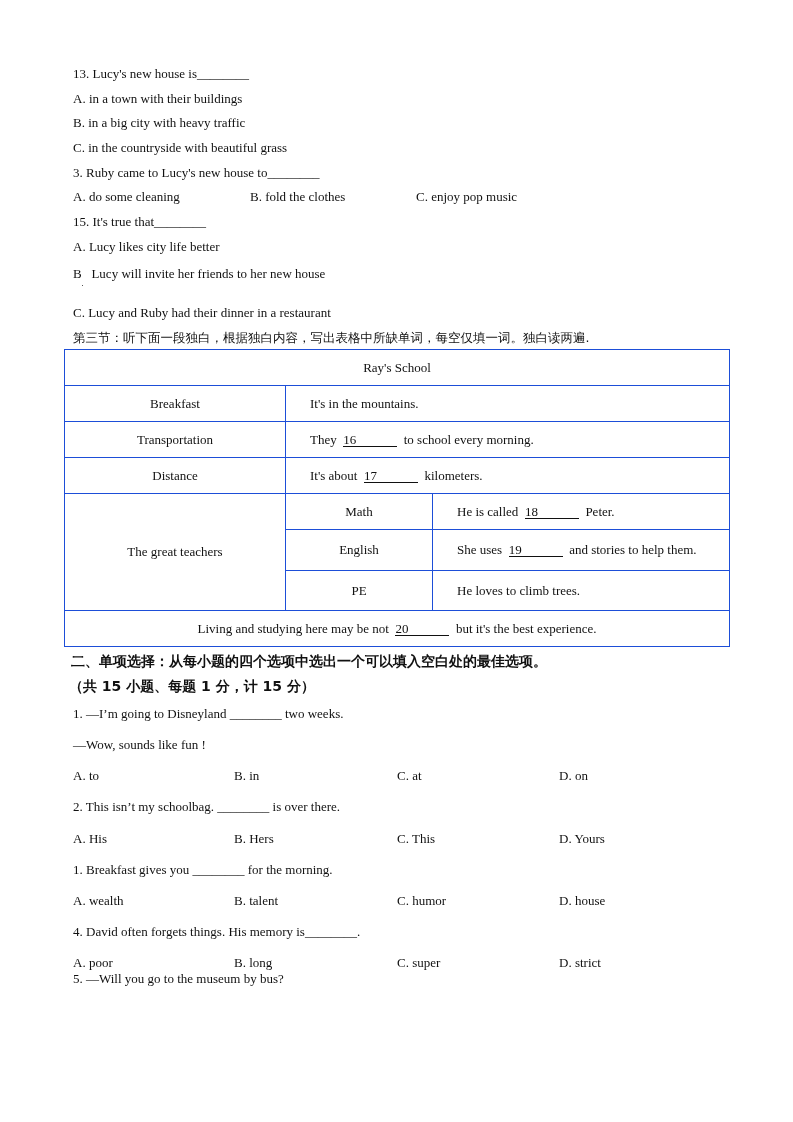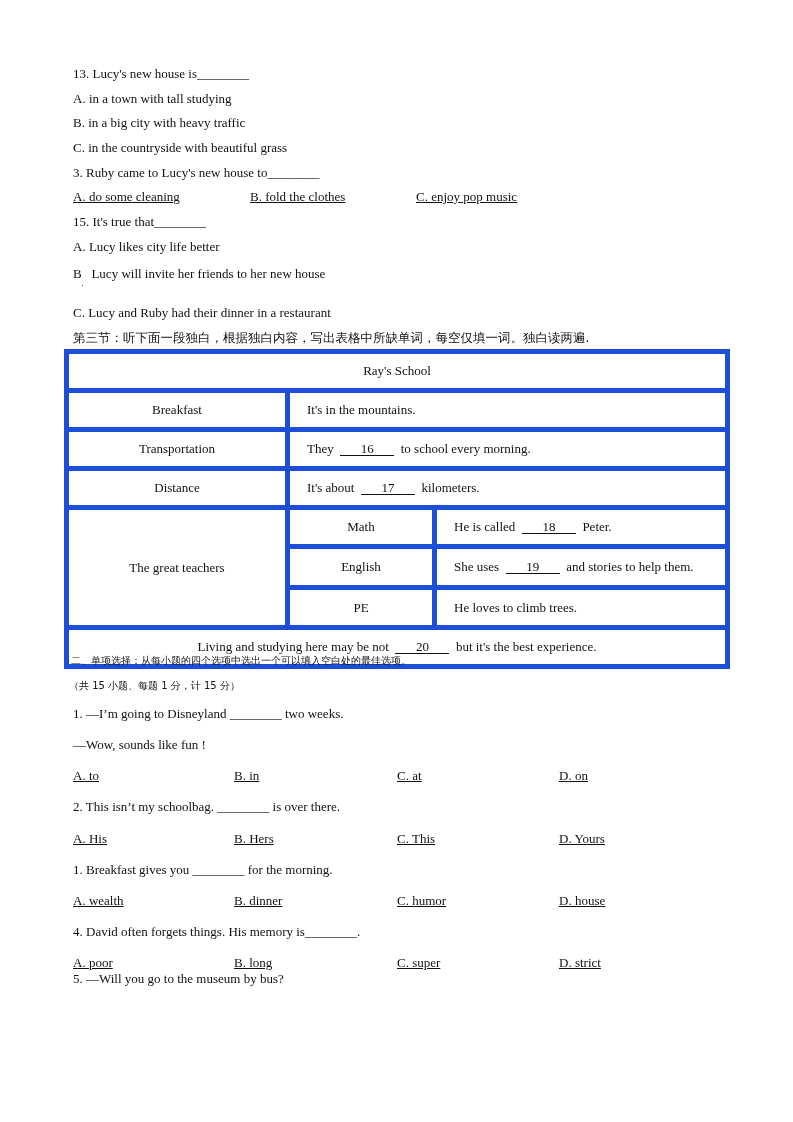--- a/index.html
+++ b/index.html
@@ -1,32 +1,32 @@
 <!DOCTYPE html>
 <html><head>
 <meta charset="utf-8">
 <style>
   html, body { margin: 0; padding: 0; background: #fff; }
   body { width: 793px; height: 1122px; position: relative; overflow: hidden;
          font-family: "Liberation Serif", "DejaVu Serif", serif; color: #111; font-size: 13px; }
   .line { position: absolute; left: 73px; white-space: nowrap; line-height: 16px; }
-  .opt { position: absolute; white-space: nowrap; line-height: 16px; text-decoration: underline; }
+  .opt { position: absolute; white-space: nowrap; line-height: 16px; }
   .cn { font-family: "DejaVu Sans", sans-serif; font-size: 12.5px; }
-  .cn-bold { font-family: "DejaVu Sans", sans-serif; font-weight: normal; font-size: 10px; }
-  .blank { display: inline-block; border-bottom: 1px solid #111; text-align: center; line-height: 13px; }
+  .cn-bold { font-family: "DejaVu Sans", sans-serif; font-weight: bold; font-size: 14px; }
+  .blank { display: inline-block; border-bottom: 1px solid #111; text-align: left; line-height: 13px; }
   table.rs { position: absolute; left: 64px; top: 349px; width: 666px; border-collapse: collapse; }
-  table.rs td { border: 5px solid #1d4ed8; padding: 0 17px; font-size: 13px; height: 34px; }
+  table.rs td { border: 1px solid #1d4ed8; padding: 0 24px; font-size: 13px; height: 34px; }
   table.rs td.c { text-align: center; }
   .dot { position: absolute; left: 82px; top: 285px; width: 1px; height: 1px; background: #555; }
 </style>
 </head>
 <body>
 
 <div class="line" style="top:66px">13. Lucy's new house is________</div>
-<div class="line" style="top:91px">A. in a town with tall studying</div>
+<div class="line" style="top:91px">A. in a town with their buildings</div>
 <div class="line" style="top:115px">B. in a big city with heavy traffic</div>
 <div class="line" style="top:140px">C. in the countryside with beautiful grass</div>
 
 <div class="line" style="top:165px">3. Ruby came to Lucy's new house to________</div>
 <div class="opt" style="top:189px; left:73px">A. do some cleaning</div>
 <div class="opt" style="top:189px; left:250px">B. fold the clothes</div>
 <div class="opt" style="top:189px; left:416px">C. enjoy pop music</div>
 
 <div class="line" style="top:214px">15. It's true that________</div>
 <div class="line" style="top:239px">A. Lucy likes city life better</div>
@@ -108,21 +108,21 @@
 <div class="opt" style="top:768px; left:559px">D. on</div>
 
 <div class="line" style="top:799px">2. This isn’t my schoolbag. ________ is over there.</div>
 <div class="opt" style="top:831px; left:73px">A. His</div>
 <div class="opt" style="top:831px; left:234px">B. Hers</div>
 <div class="opt" style="top:831px; left:397px">C. This</div>
 <div class="opt" style="top:831px; left:559px">D. Yours</div>
 
 <div class="line" style="top:862px">1. Breakfast gives you ________ for the morning.</div>
 <div class="opt" style="top:893px; left:73px">A. wealth</div>
-<div class="opt" style="top:893px; left:234px">B. dinner</div>
+<div class="opt" style="top:893px; left:234px">B. talent</div>
 <div class="opt" style="top:893px; left:397px">C. humor</div>
 <div class="opt" style="top:893px; left:559px">D. house</div>
 
 <div class="line" style="top:924px">4. David often forgets things. His memory is________.</div>
 <div class="opt" style="top:955px; left:73px">A. poor</div>
 <div class="opt" style="top:955px; left:234px">B. long</div>
 <div class="opt" style="top:955px; left:397px">C. super</div>
 <div class="opt" style="top:955px; left:559px">D. strict</div>
 
 <div class="line" style="top:971px">5. —Will you go to the museum by bus?</div>

